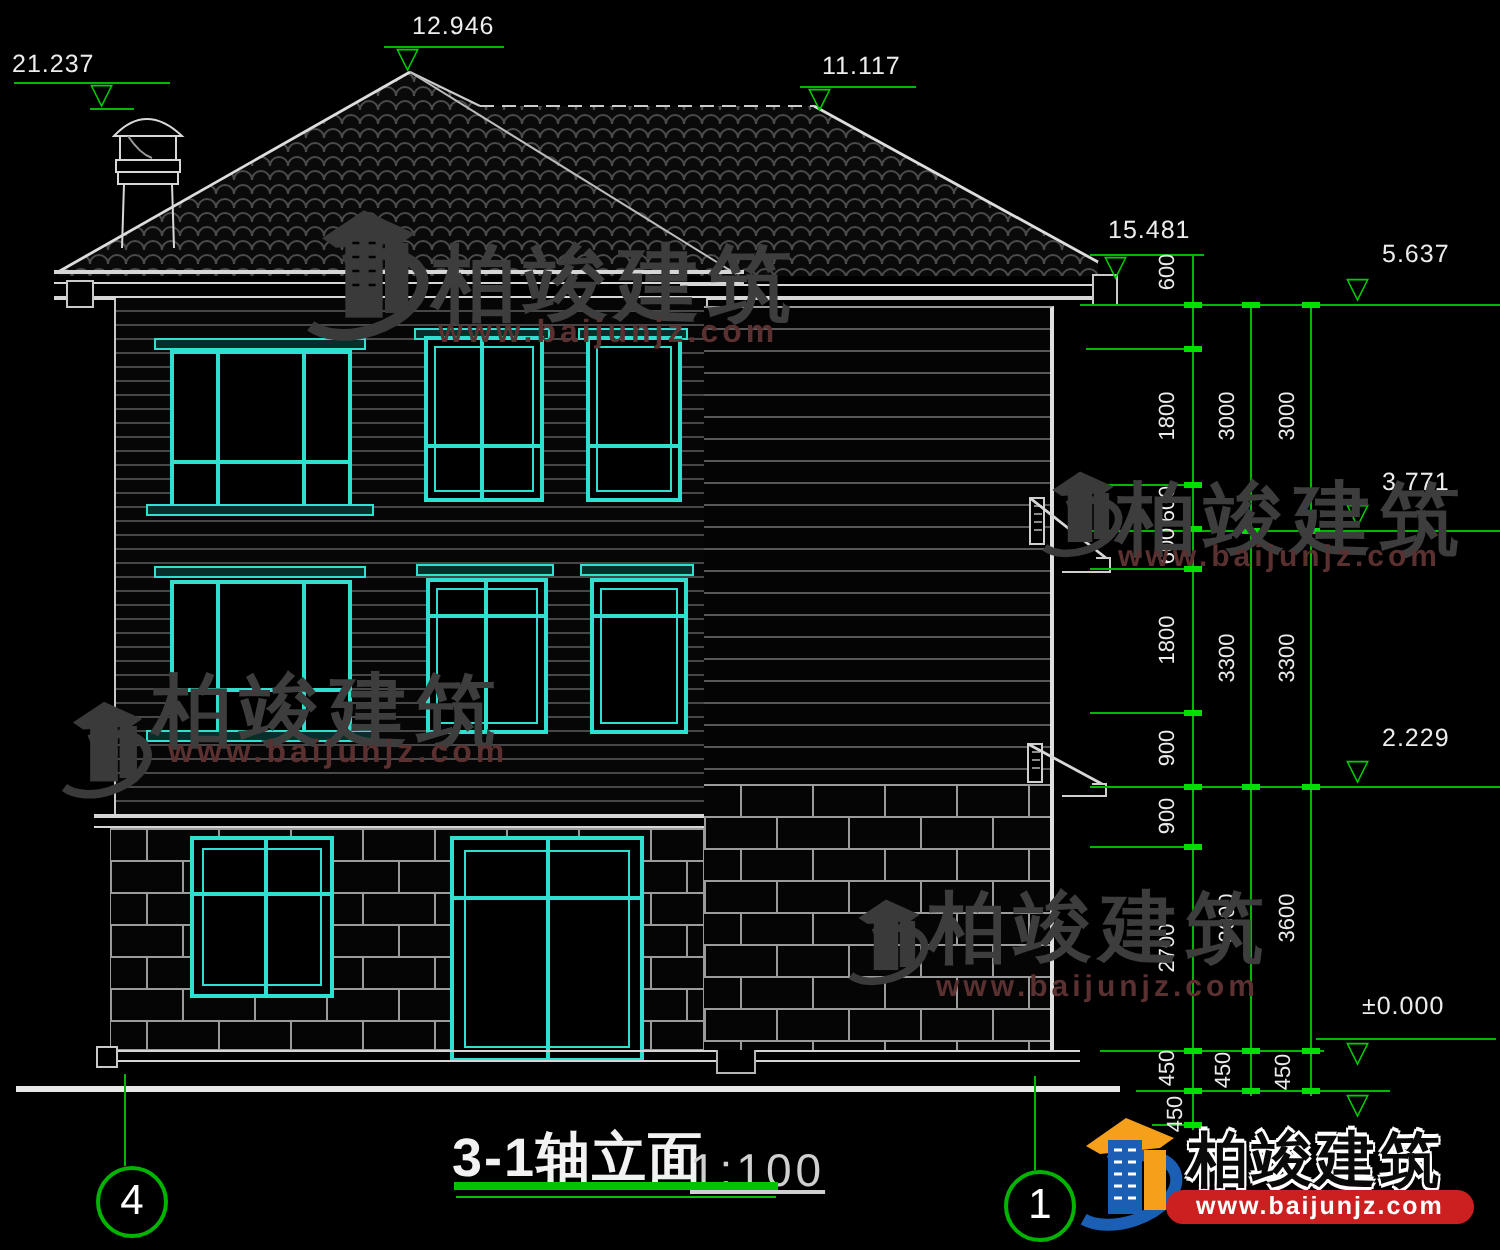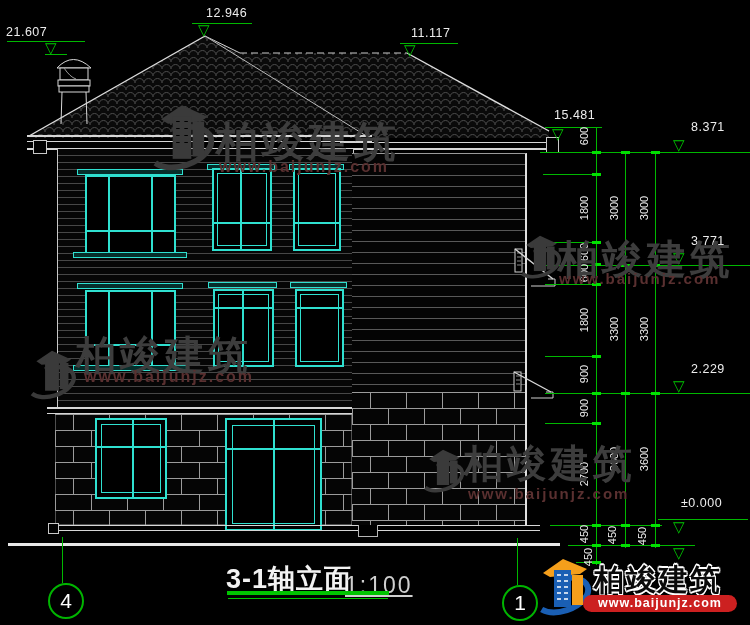--- a/index.html
+++ b/index.html
@@ -167,37 +167,37 @@
 
   <div class="hl" style="left:48px;top:525px;width:492px"></div>
   <div class="hl" style="left:48px;top:530px;width:492px"></div>
   <div style="position:absolute;left:48px;top:523px;width:9px;height:9px;border:1px solid #c9c9c9;background:#000"></div>
   <div style="position:absolute;left:358px;top:525px;width:18px;height:11px;border:1px solid #b5b5b5;border-top:none;background:#000"></div>
   <div class="hl" style="left:8px;top:543px;width:552px;height:3px;background:#e8e8e8"></div>
 
   <div class="gl" style="left:7px;top:41px;width:78px"></div>
   <div class="gl" style="left:45px;top:54px;width:22px"></div>
   <span class="tri" style="left:45px;top:41px">▽</span>
-  <span class="elevtxt" style="left:6px;top:25px">21.607</span>
+  <span class="elevtxt" style="left:6px;top:25px">21.237</span>
 
   <div class="gl" style="left:192px;top:23px;width:60px"></div>
   <span class="tri" style="left:198px;top:23px">▽</span>
   <span class="elevtxt" style="left:206px;top:6px">12.946</span>
 
   <div class="gl" style="left:400px;top:43px;width:58px"></div>
   <span class="tri" style="left:404px;top:43px">▽</span>
   <span class="elevtxt" style="left:411px;top:26px">11.117</span>
 
   <div class="gl" style="left:545px;top:127px;width:57px"></div>
   <span class="tri" style="left:552px;top:127px">▽</span>
   <span class="elevtxt" style="left:554px;top:108px">15.481</span>
 
   <div class="gl" style="left:540px;top:152px;width:210px"></div>
   <span class="tri" style="left:673px;top:138px">▽</span>
-  <span class="elevtxt" style="left:691px;top:120px">8.371</span>
+  <span class="elevtxt" style="left:691px;top:120px">5.637</span>
 
   <div class="gl" style="left:538px;top:265px;width:212px"></div>
   <span class="tri" style="left:673px;top:251px">▽</span>
   <span class="elevtxt" style="left:691px;top:234px">3.771</span>
 
   <div class="gl" style="left:545px;top:393px;width:205px"></div>
   <span class="tri" style="left:673px;top:379px">▽</span>
   <span class="elevtxt" style="left:691px;top:362px">2.229</span>
 
   <div class="gl" style="left:658px;top:519px;width:90px"></div>

